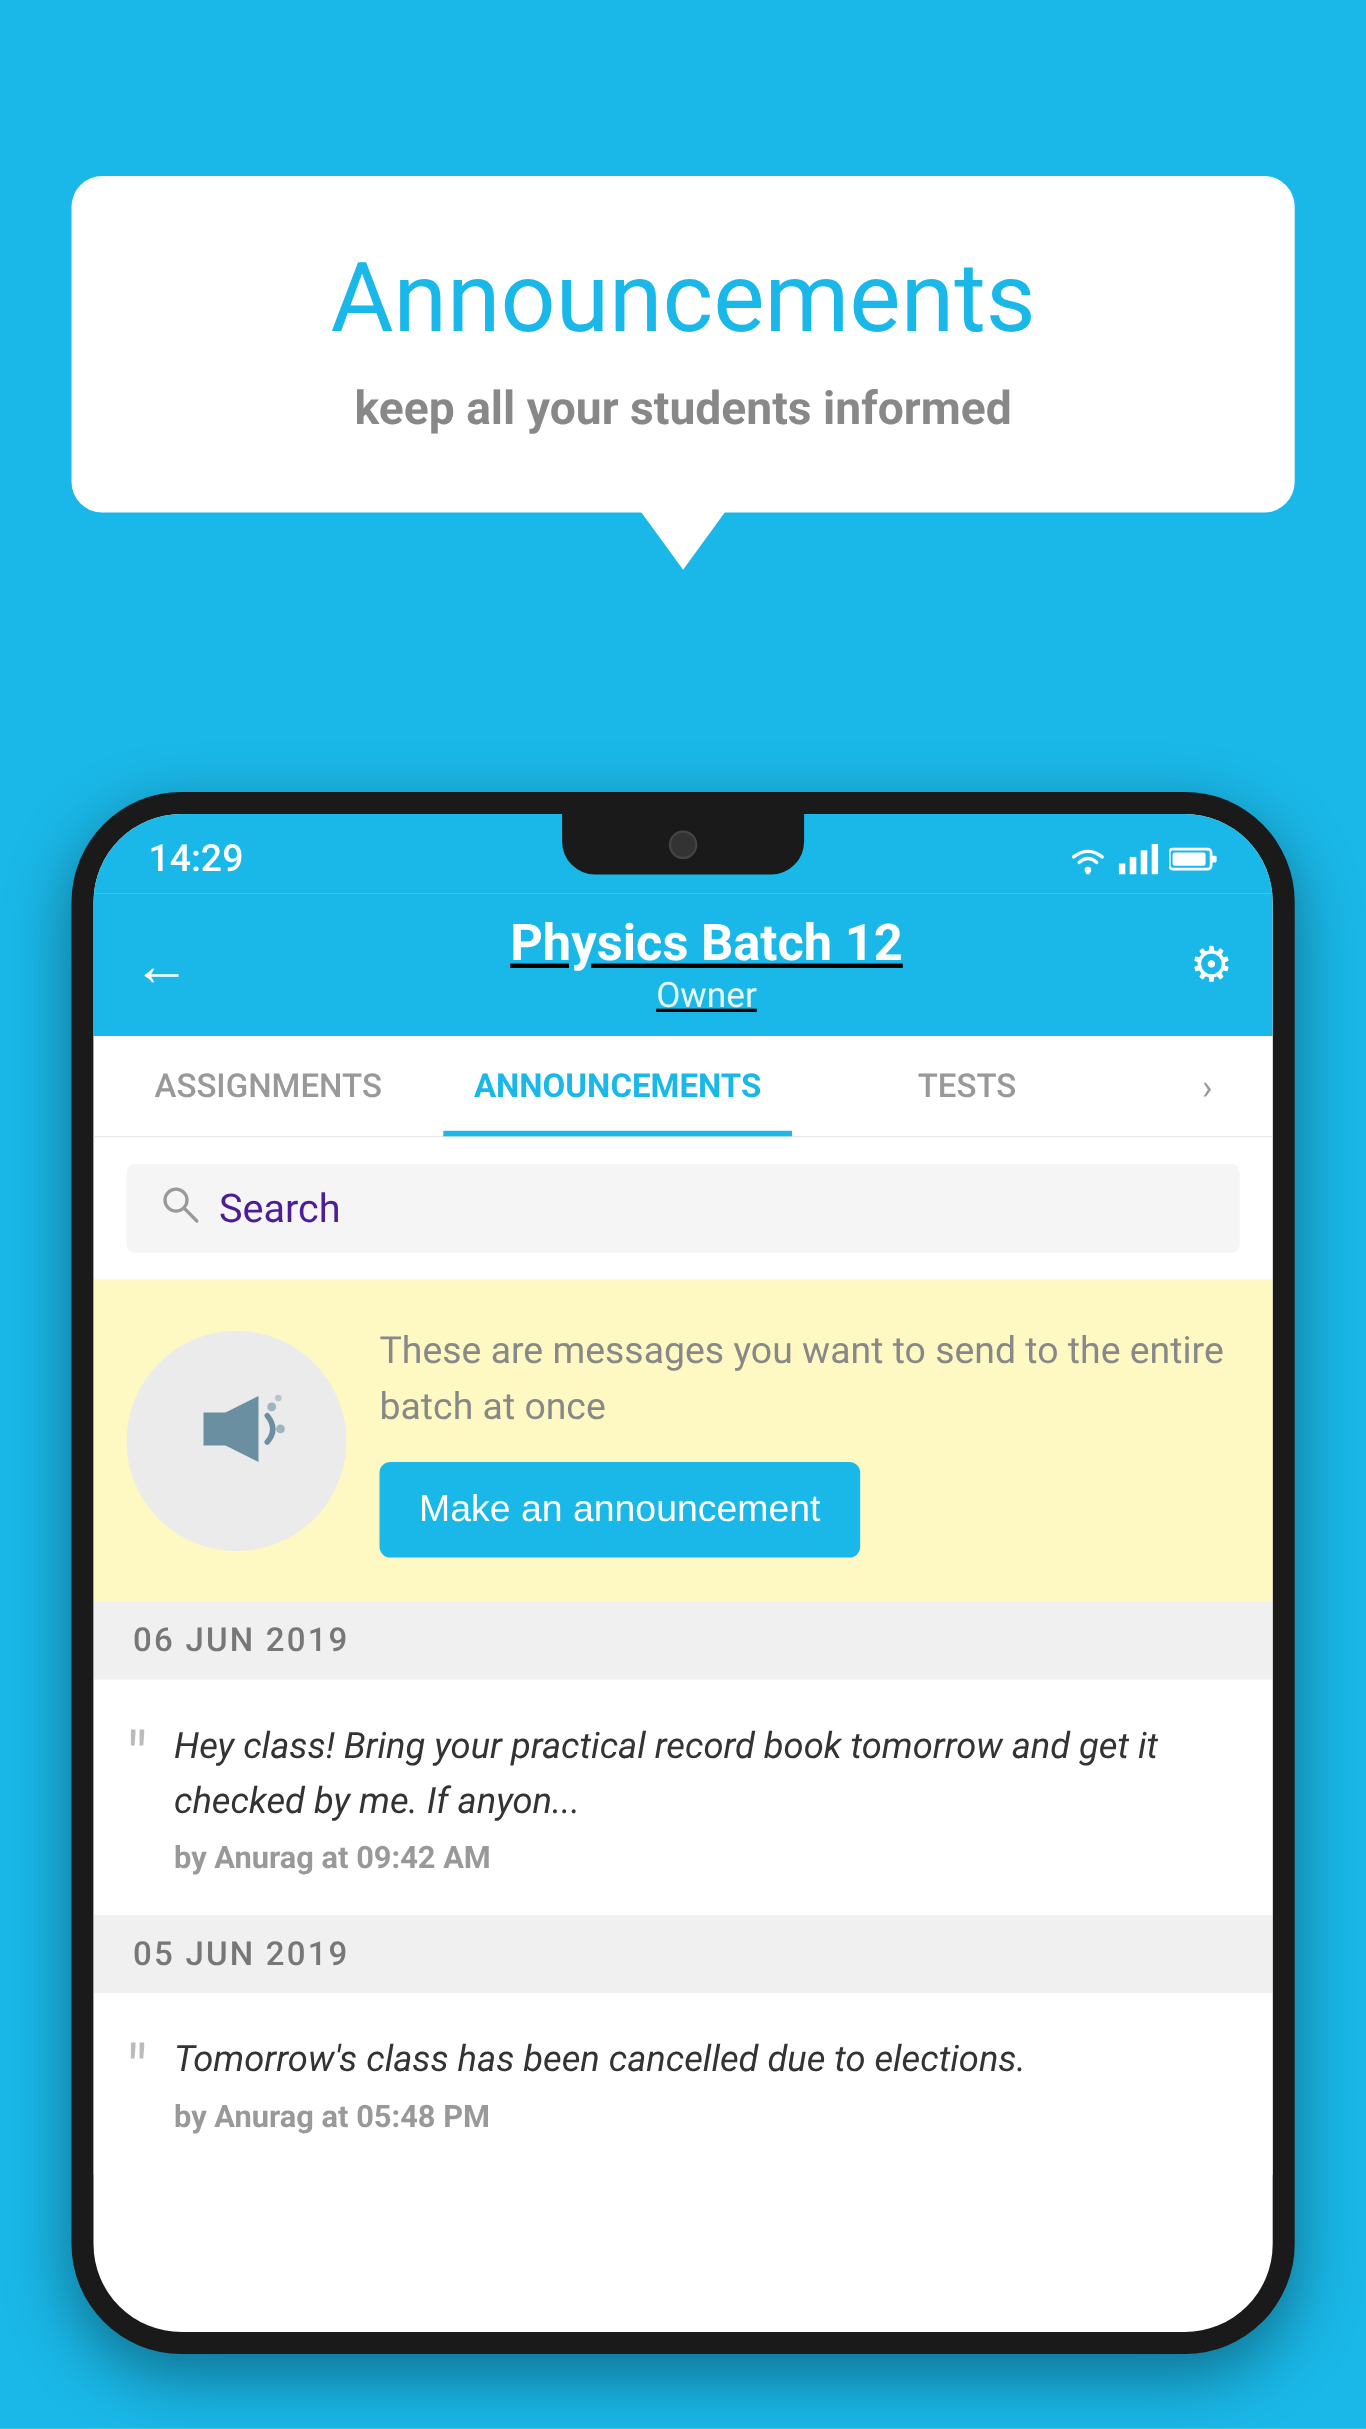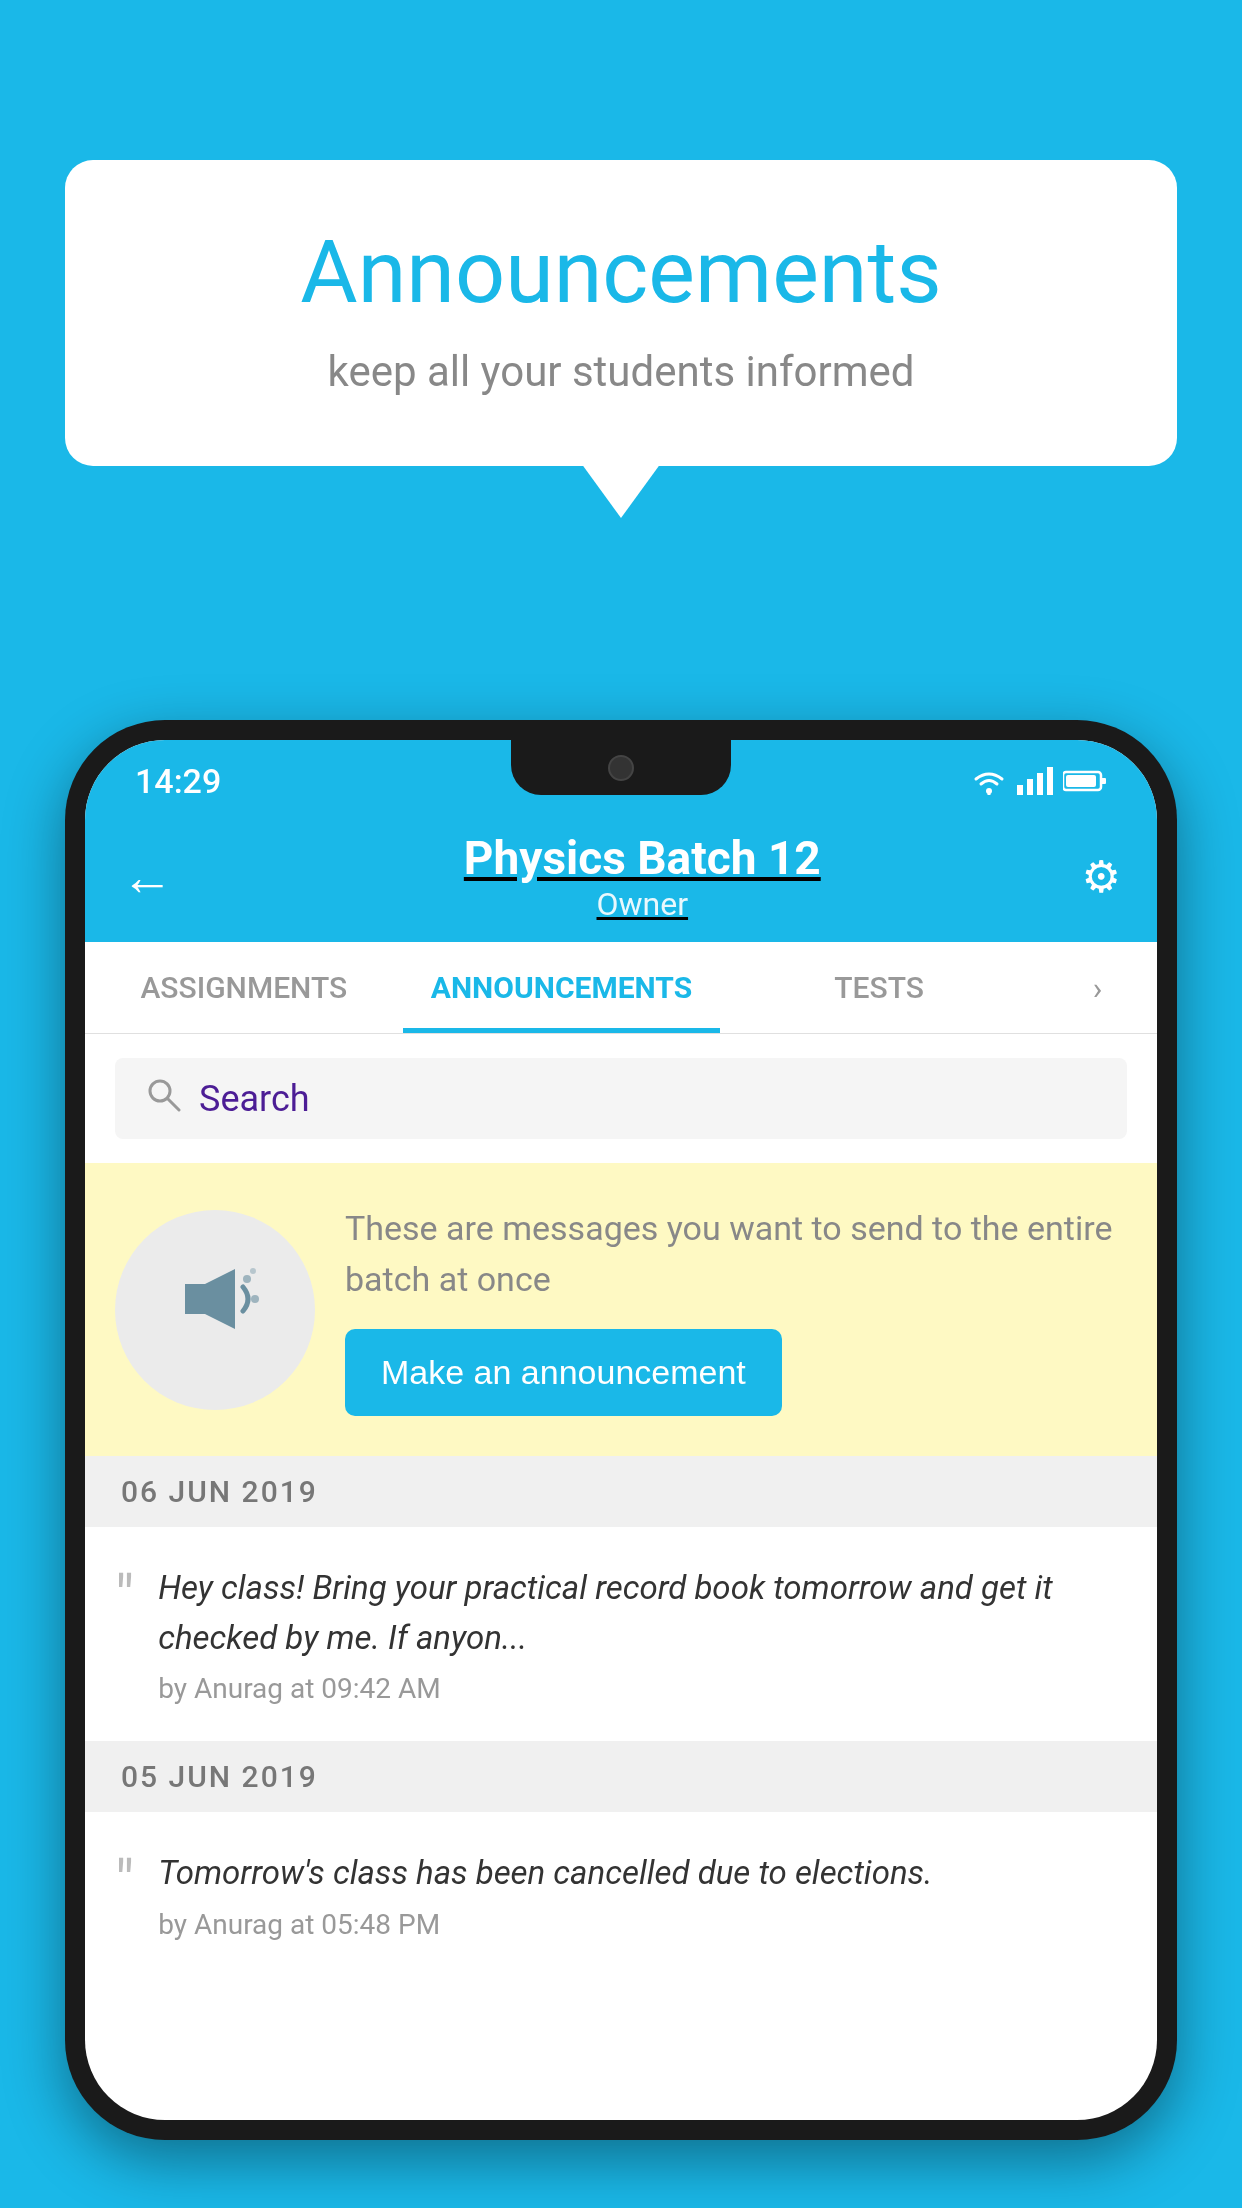--- a/index.html
+++ b/index.html
@@ -49,21 +49,21 @@
     .speech-bubble-title {
       font-size: 88px;
       color: #1ab8e8;
       font-weight: 400;
       margin-bottom: 24px;
     }
 
     .speech-bubble-subtitle {
       font-size: 42px;
       color: #888;
-      font-weight: 400;
+      font-weight: 700;
     }
 
     
     .phone-wrapper {
       position: absolute;
       top: 720px;
       left: 65px;
       right: 65px;
       bottom: 0px;
       border-radius: 11px;
@@ -328,20 +328,21 @@
       font-size: 33px;
       color: #333;
       font-style: italic;
       line-height: 1.5;
       margin-bottom: 10px;
     }
 
     .message-meta {
       font-size: 28px;
       color: #999;
+      font-weight: bold;
     }
 
     
     .status-bar-right {
       display: flex;
       align-items: center;
       gap: 10px;
     }
   </style>
 </head>

